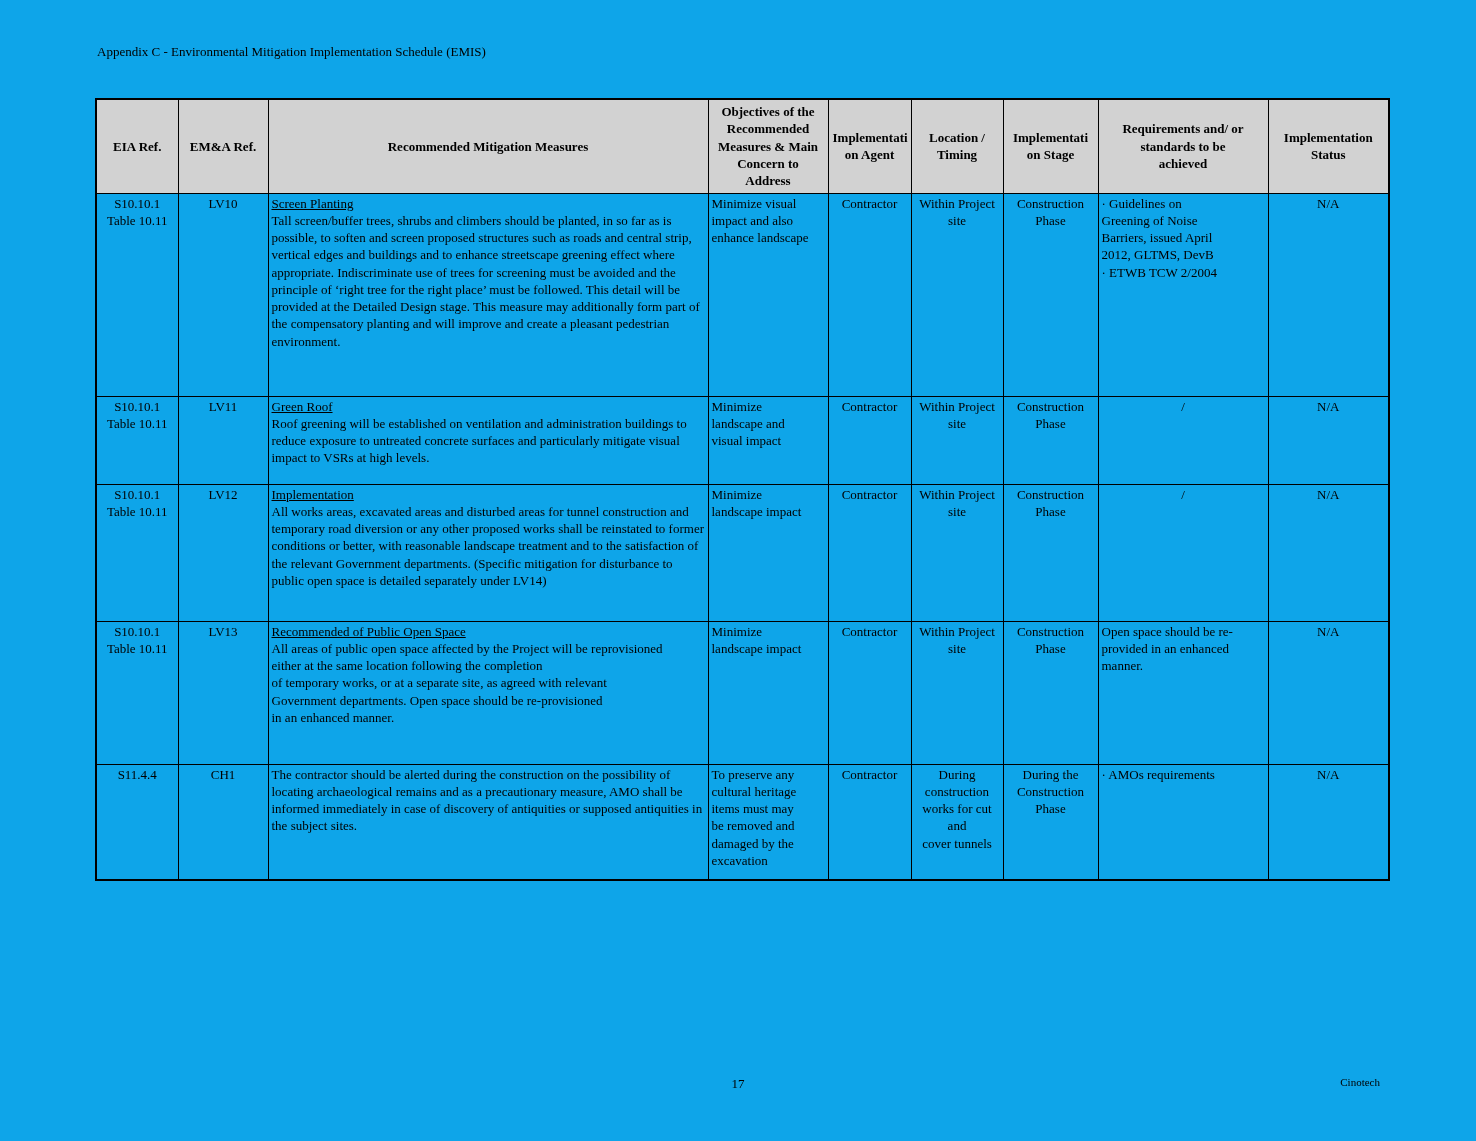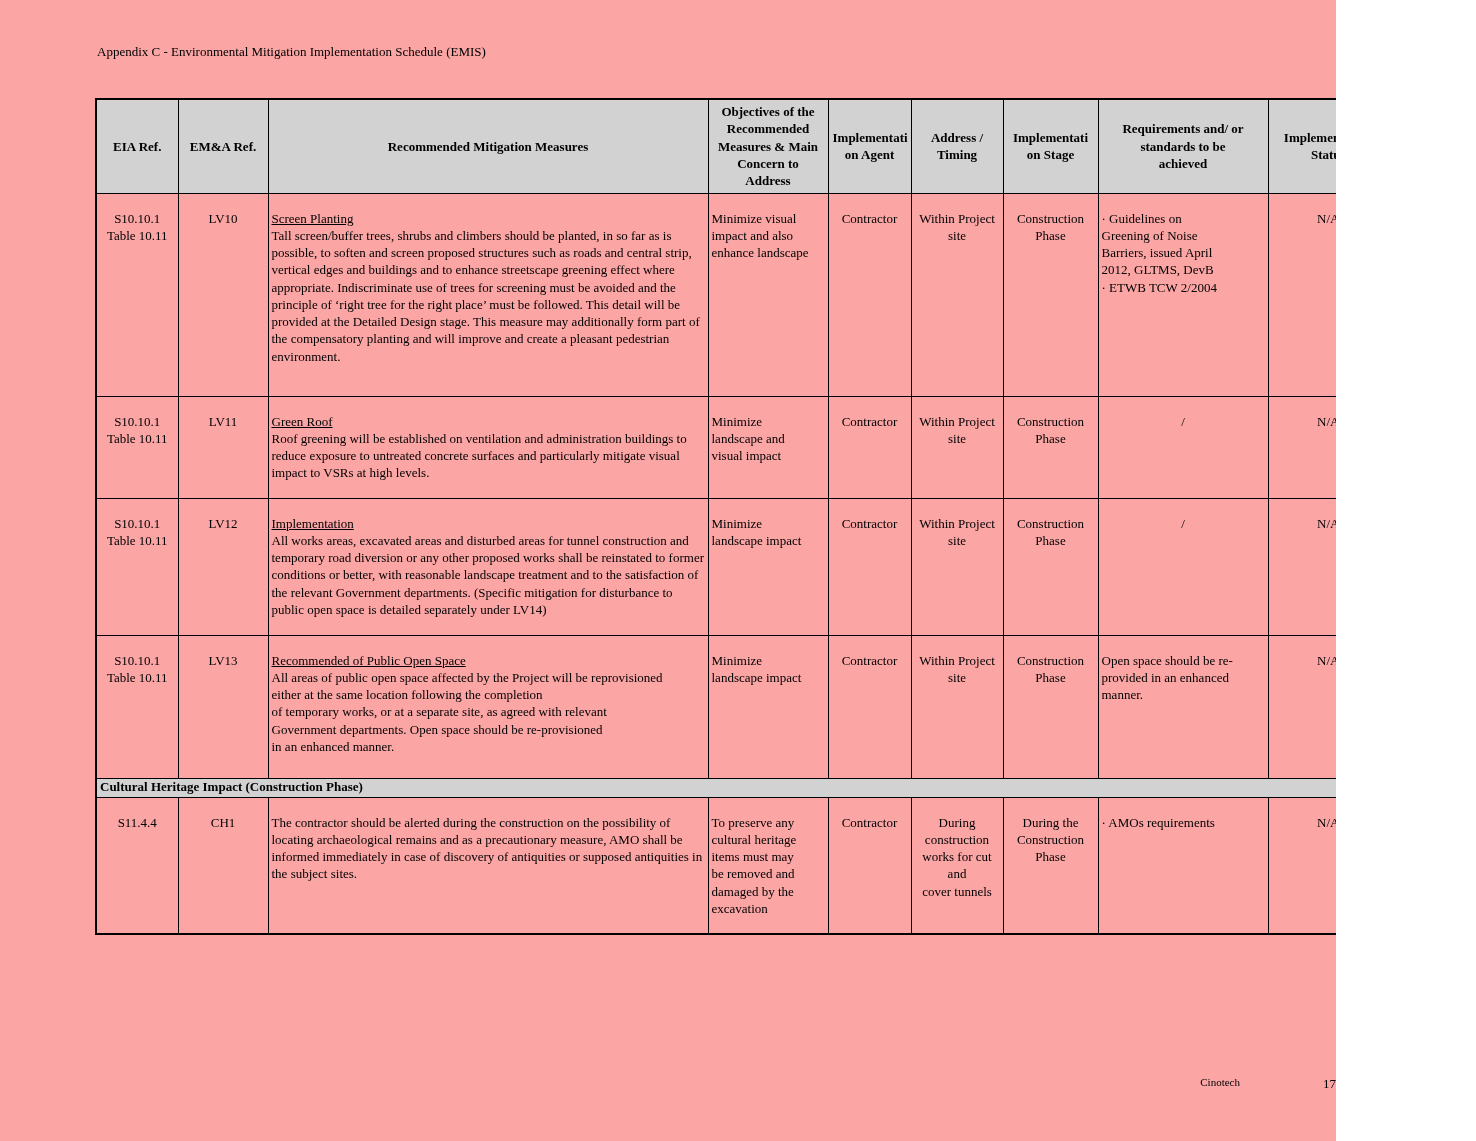--- a/index.html
+++ b/index.html
@@ -2,23 +2,23 @@
 <html><head>
 <meta charset="utf-8">
 <style>
   html, body {
     margin: 0;
     padding: 0;
     background: #ffffff;
   }
   .page {
     position: relative;
-    width: 1336px;
+    width: 1476px;
     height: 1141px;
-    background: #fca5a5;
+    background: #0ea5e9;
     font-family: "Liberation Serif", "DejaVu Serif", serif;
     color: #000000;
     overflow: hidden;
   }
   .doc-header {
     position: absolute;
     left: 97px;
     top: 44px;
     font-size: 13px;
     white-space: pre;
@@ -29,21 +29,21 @@
     top: 98px;
     width: 1293px;
     border-collapse: collapse;
     table-layout: fixed;
     border: 2px solid #000000;
     font-size: 13px;
   }
   table.emis th, table.emis td {
     border: 1px solid #000000;
     vertical-align: top;
-    padding: 16px 3px;
+    padding: 1px 3px;
     white-space: pre-line;
     overflow: hidden;
     line-height: 1.33;
   }
   table.emis th {
     background: #d2d2d2;
     font-weight: bold;
     text-align: center;
     vertical-align: middle;
     padding: 2px 4px;
@@ -58,21 +58,21 @@
     vertical-align: middle;
     white-space: nowrap;
     padding: 0 3px;
     line-height: 1.1;
   }
   .footer-pageno {
     position: absolute;
     left: 0;
     right: 0;
     top: 1076px;
-    text-align: right;
+    text-align: center;
     font-size: 13px;
   }
   .footer-brand {
     position: absolute;
     right: 96px;
     top: 1076px;
     font-size: 11px;
   }
 </style>
 </head>
@@ -99,21 +99,21 @@
         <th>EIA Ref.</th>
         <th>EM&amp;A Ref.</th>
         <th>Recommended Mitigation Measures</th>
         <th>Objectives of the
 Recommended
 Measures &amp; Main
 Concern to
 Address</th>
         <th>Implementati
 on Agent</th>
-        <th>Address /
+        <th>Location /
 Timing</th>
         <th>Implementati
 on Stage</th>
         <th>Requirements and/ or
 standards to be
 achieved</th>
         <th>Implementation
 Status</th>
       </tr>
     </thead>
@@ -186,23 +186,20 @@
 landscape impact</td>
         <td class="c-center">Contractor</td>
         <td class="c-center">Within Project
 site</td>
         <td class="c-center">Construction
 Phase</td>
         <td class="c-left">Open space should be re-
 provided in an enhanced
 manner.</td>
         <td class="c-center">N/A</td>
-      </tr>
-      <tr class="section-row" style="height:19px">
-        <td colspan="9">Cultural Heritage Impact (Construction Phase)</td>
       </tr>
       <tr style="height:116px">
         <td class="c-center">S11.4.4</td>
         <td class="c-center">CH1</td>
         <td class="c-left"><span>The contractor should be alerted during the construction on the possibility of locating archaeological remains and as a precautionary measure, AMO shall be informed immediately in case of discovery of antiquities or supposed antiquities in the subject sites.</span></td>
         <td class="c-left">To preserve any
 cultural heritage
 items must may
 be removed and
 damaged by the

